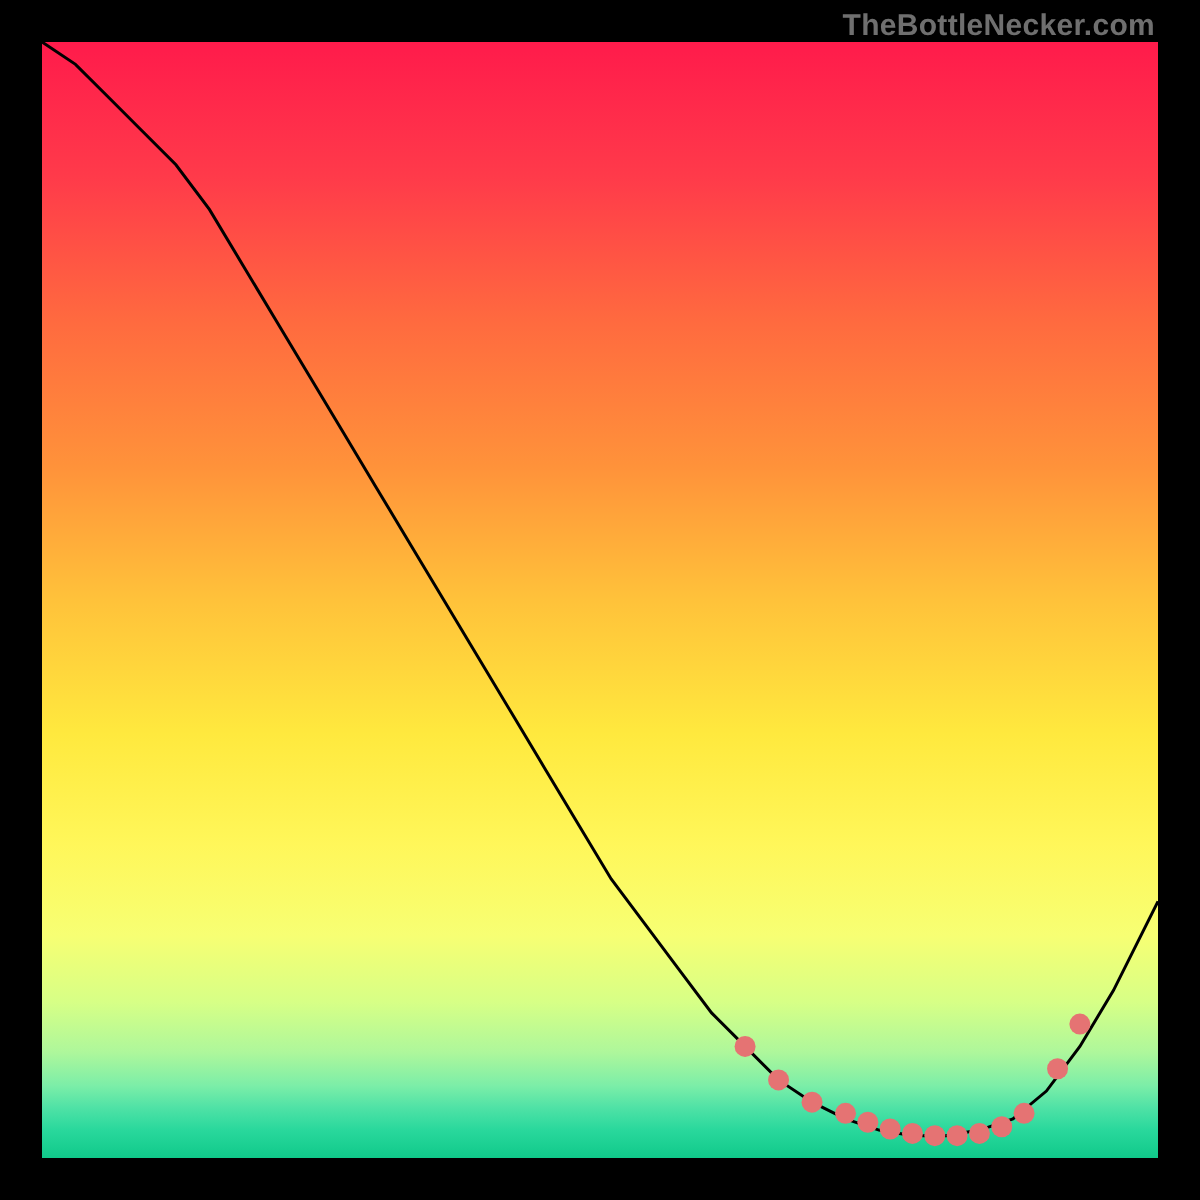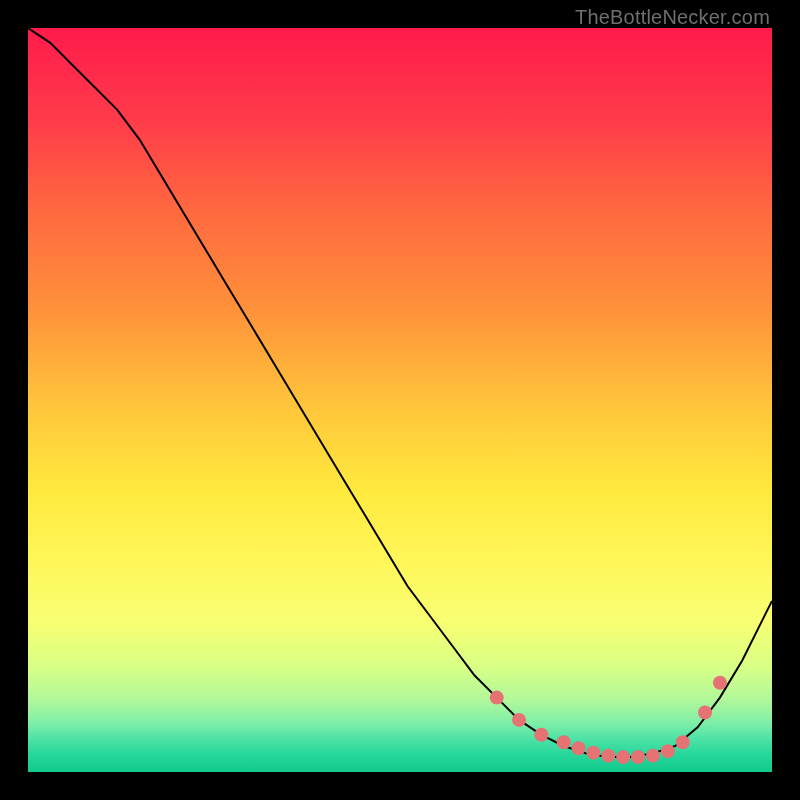--- a/index.html
+++ b/index.html
@@ -34,21 +34,21 @@
     inset: 0;
     width: 100%;
     height: 100%;
   }
   .watermark {
     position: absolute;
     top: 6px;
     right: 30px;
     color: #6f6f6f;
     font-size: 20px;
-    font-weight: 400;
+    font-weight: 700;
     letter-spacing: 0.2px;
   }
 </style>
 </head>
 <body>
 
 <div class="stage">
 
   <div class="plot-area">
 

